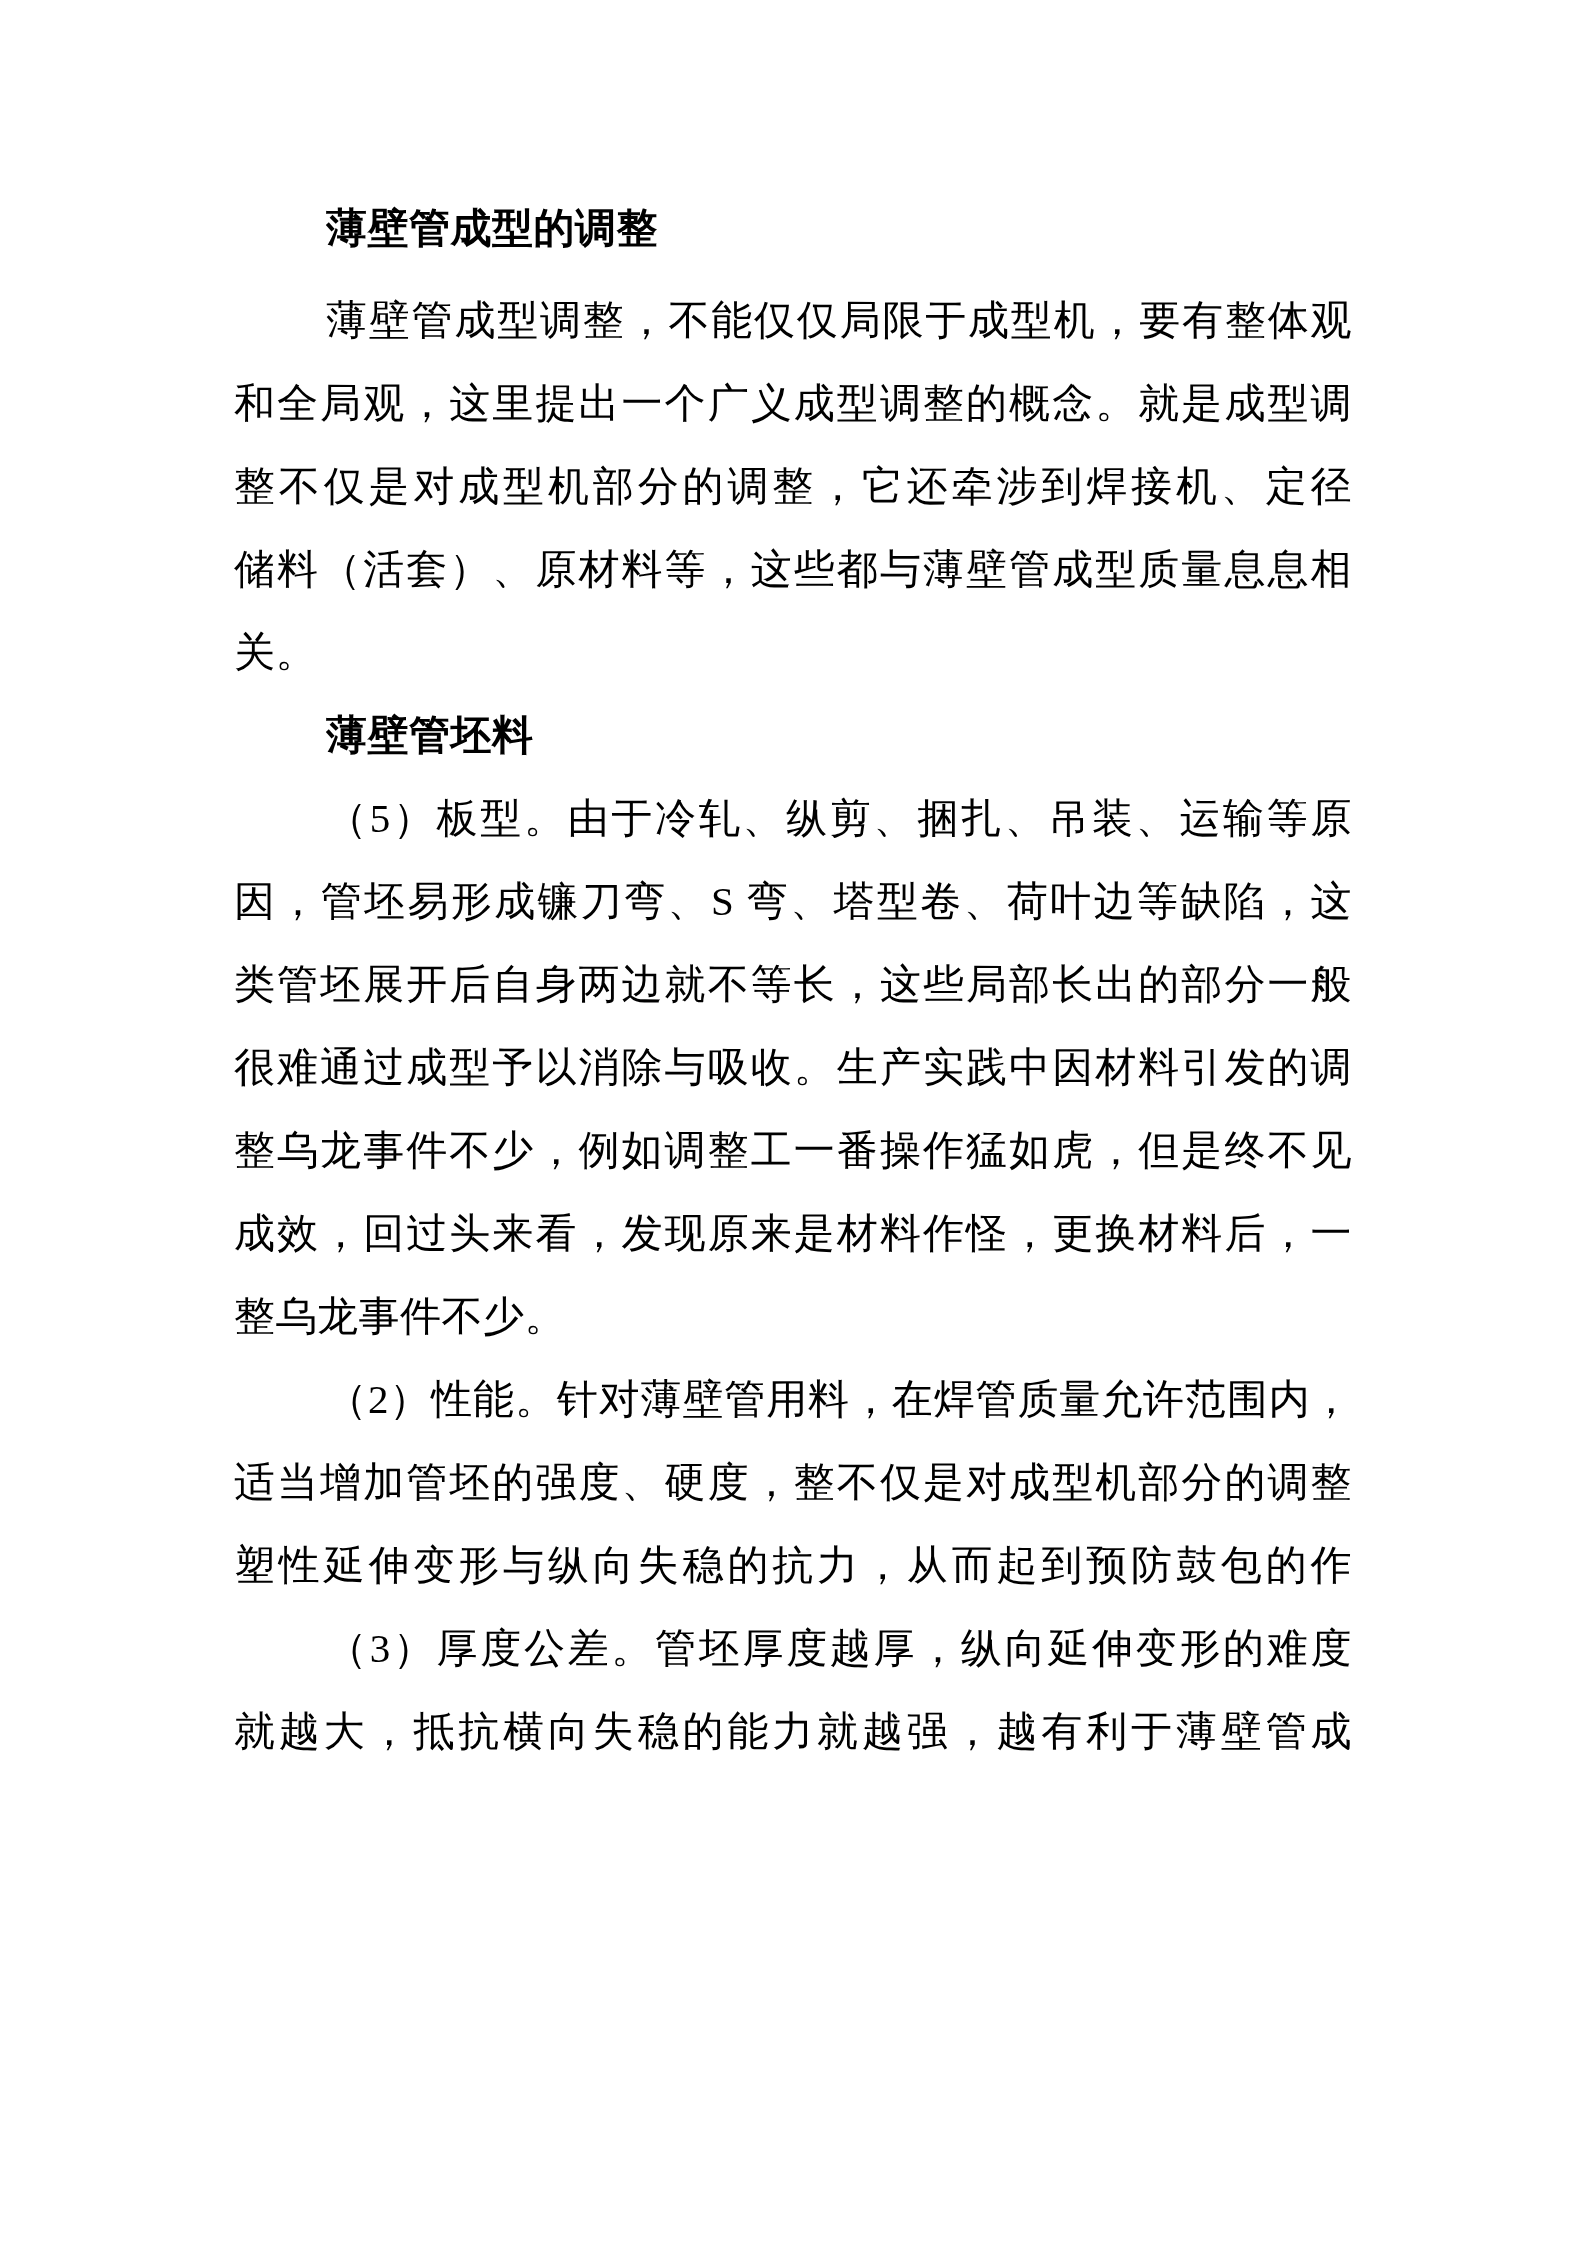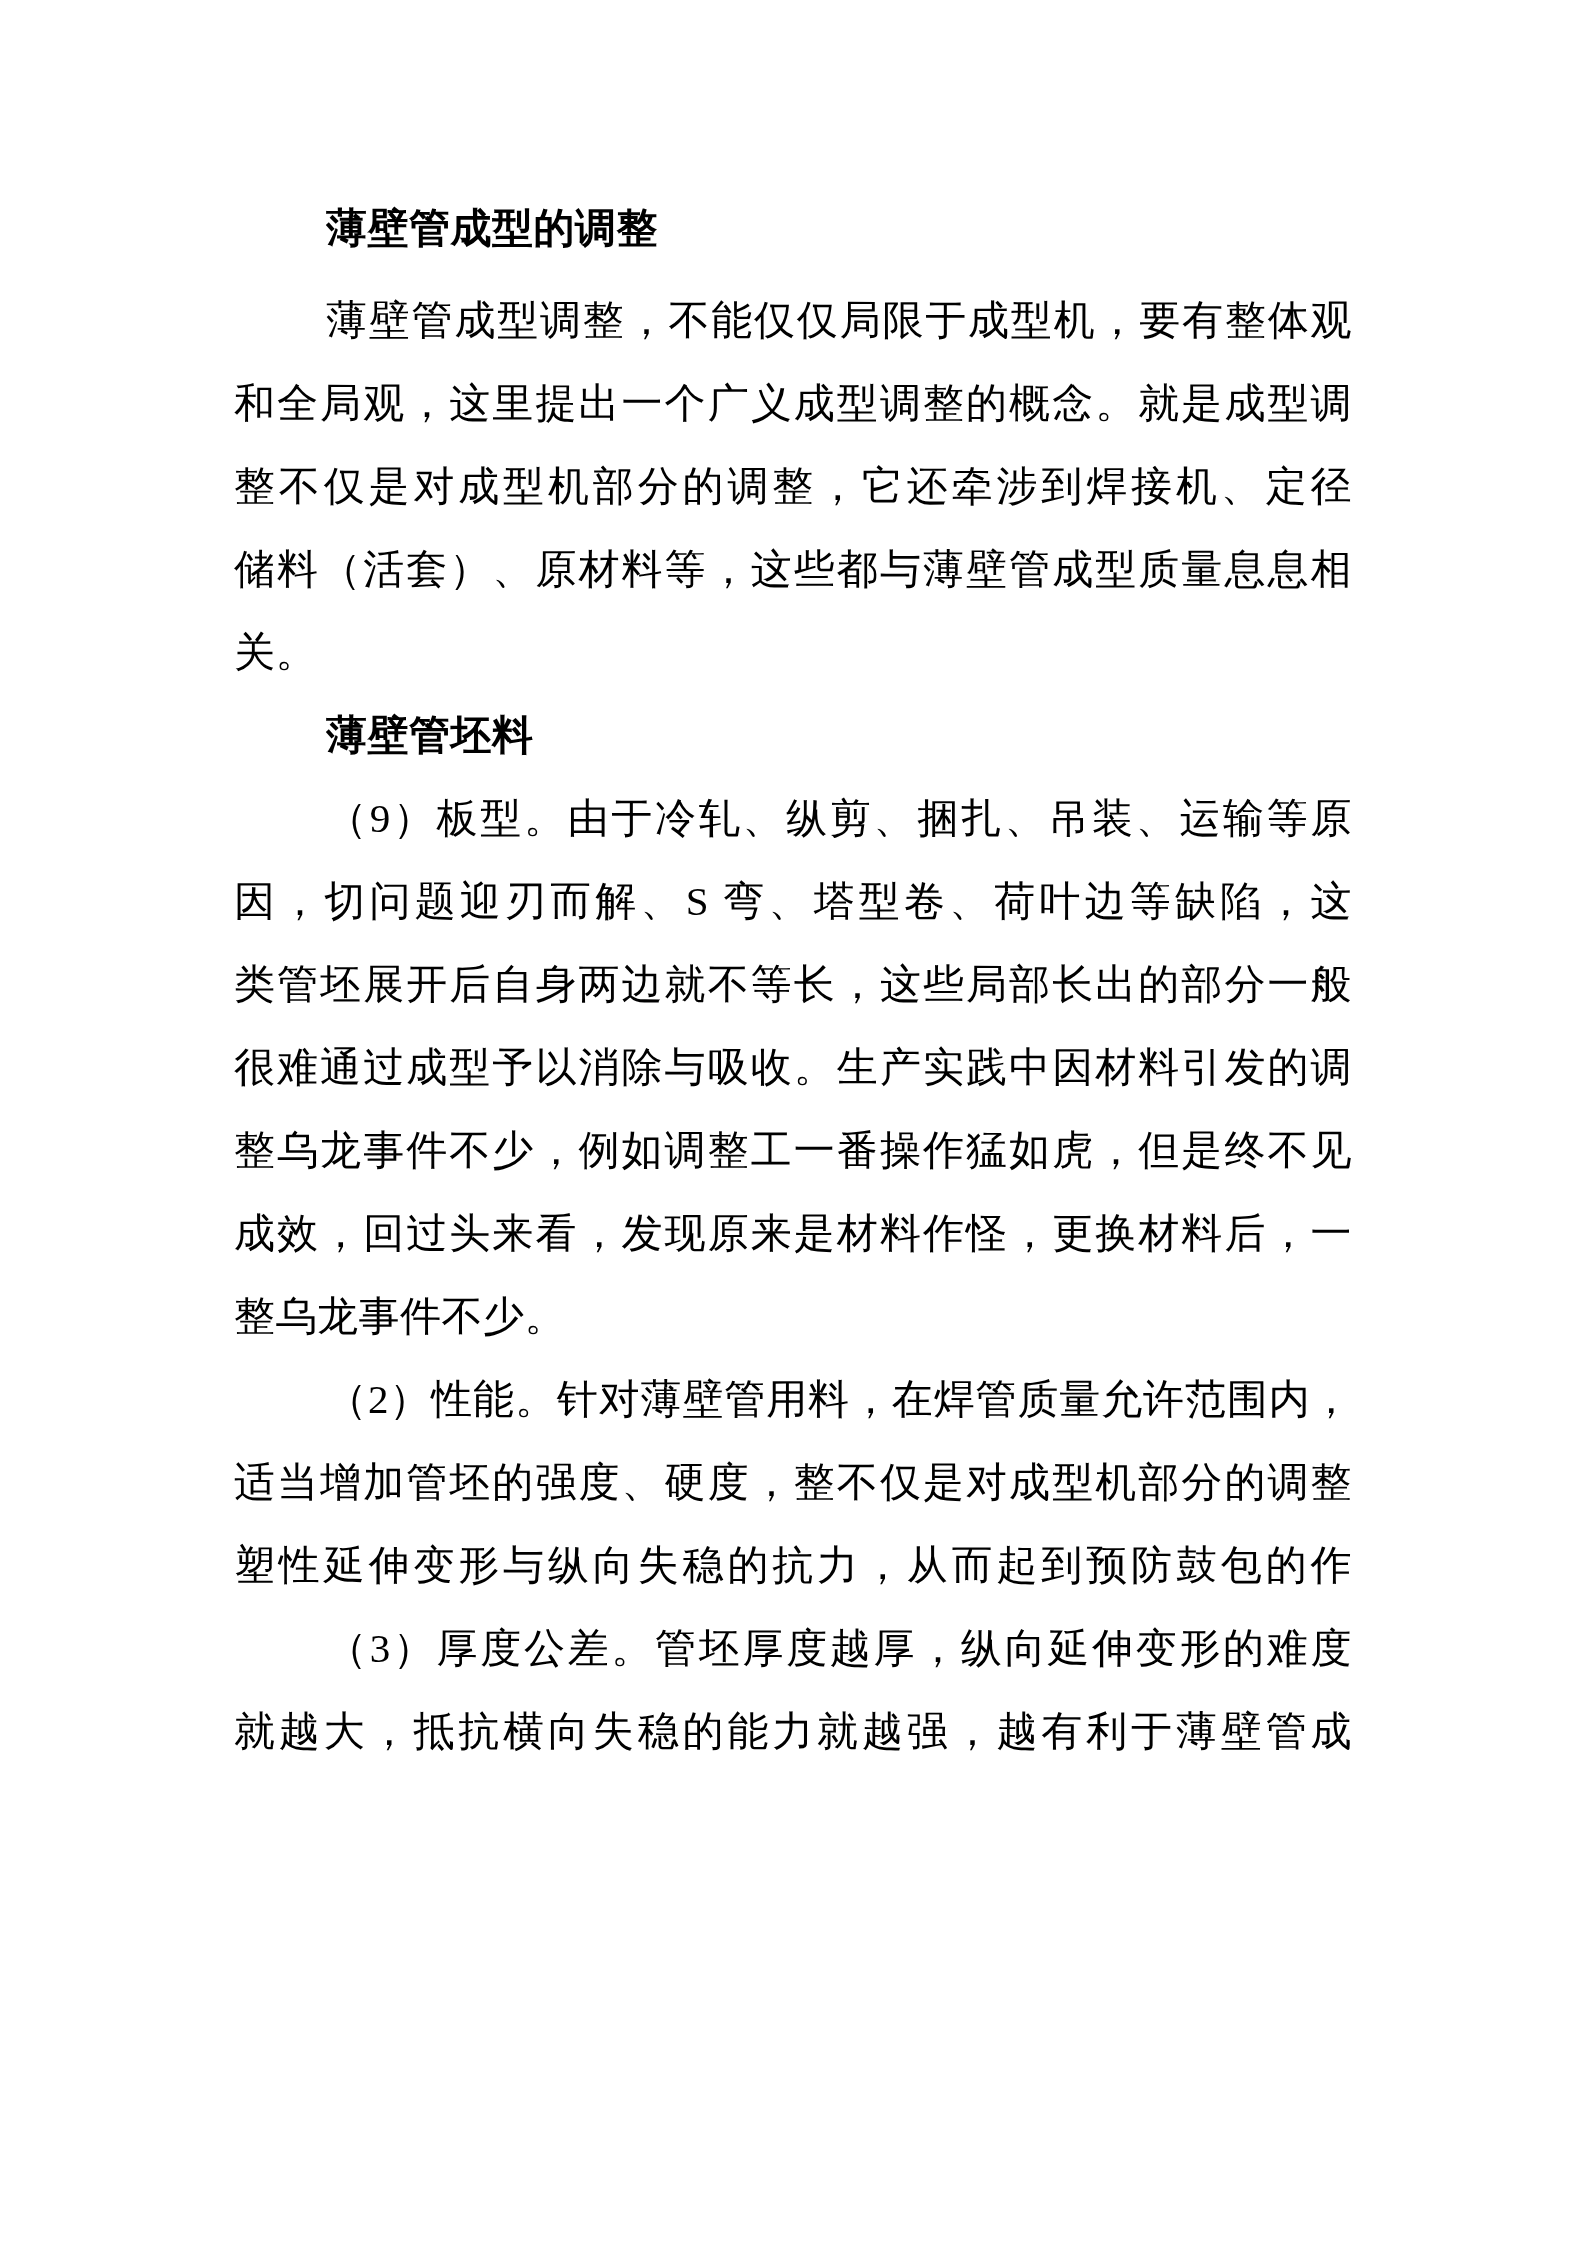--- a/index.html
+++ b/index.html
@@ -44,22 +44,22 @@
     <div class="line bold indent title-gap">薄壁管成型的调整</div>
 
     <div class="line just indent">薄壁管成型调整，不能仅仅局限于成型机，要有整体观</div>
     <div class="line just">和全局观，这里提出一个广义成型调整的概念。就是成型调</div>
     <div class="line just">整不仅是对成型机部分的调整，它还牵涉到焊接机、定径机、</div>
     <div class="line just">储料（活套）、原材料等，这些都与薄壁管成型质量息息相</div>
     <div class="line">关。</div>
 
     <div class="line bold indent">薄壁管坯料</div>
 
-    <div class="line just indent">（9）板型。由于冷轧、纵剪、捆扎、吊装、运输等原</div>
-    <div class="line just">因，切问题迎刃而解、S 弯、塔型卷、荷叶边等缺陷，这</div>
+    <div class="line just indent">（5）板型。由于冷轧、纵剪、捆扎、吊装、运输等原</div>
+    <div class="line just">因，管坯易形成镰刀弯、S 弯、塔型卷、荷叶边等缺陷，这</div>
     <div class="line just">类管坯展开后自身两边就不等长，这些局部长出的部分一般</div>
     <div class="line just">很难通过成型予以消除与吸收。生产实践中因材料引发的调</div>
     <div class="line just">整乌龙事件不少，例如调整工一番操作猛如虎，但是终不见</div>
     <div class="line just">成效，回过头来看，发现原来是材料作怪，更换材料后，一</div>
     <div class="line">整乌龙事件不少。</div>
 
     <div class="line just indent">（2）性能。针对薄壁管用料，在焊管质量允许范围内，</div>
     <div class="line just">适当增加管坯的强度、硬度，整不仅是对成型机部分的调整</div>
     <div class="line just">塑性延伸变形与纵向失稳的抗力，从而起到预防鼓包的作用。</div>
 

